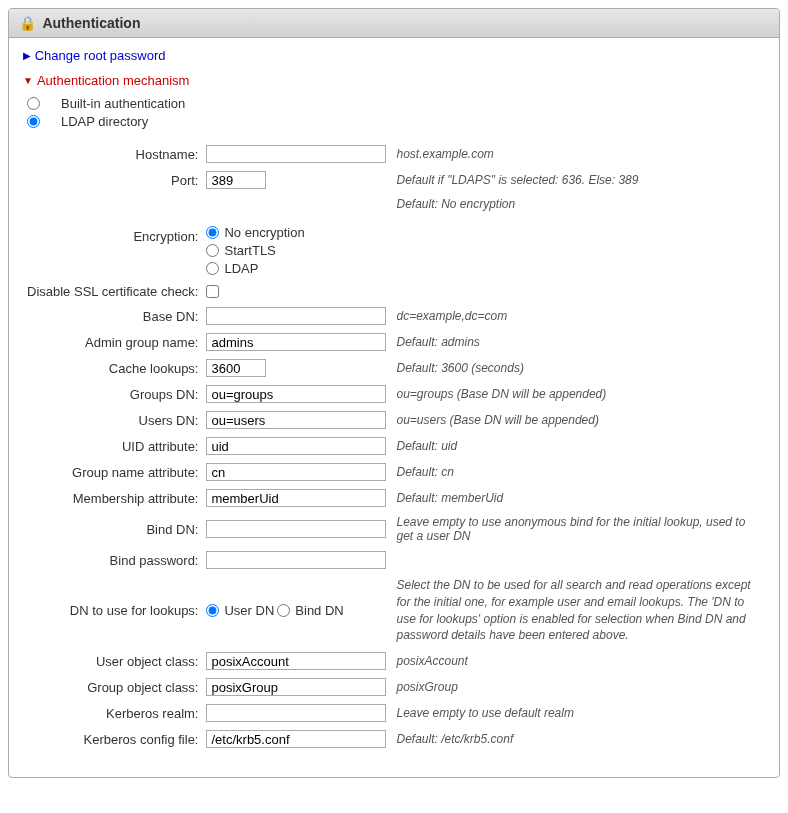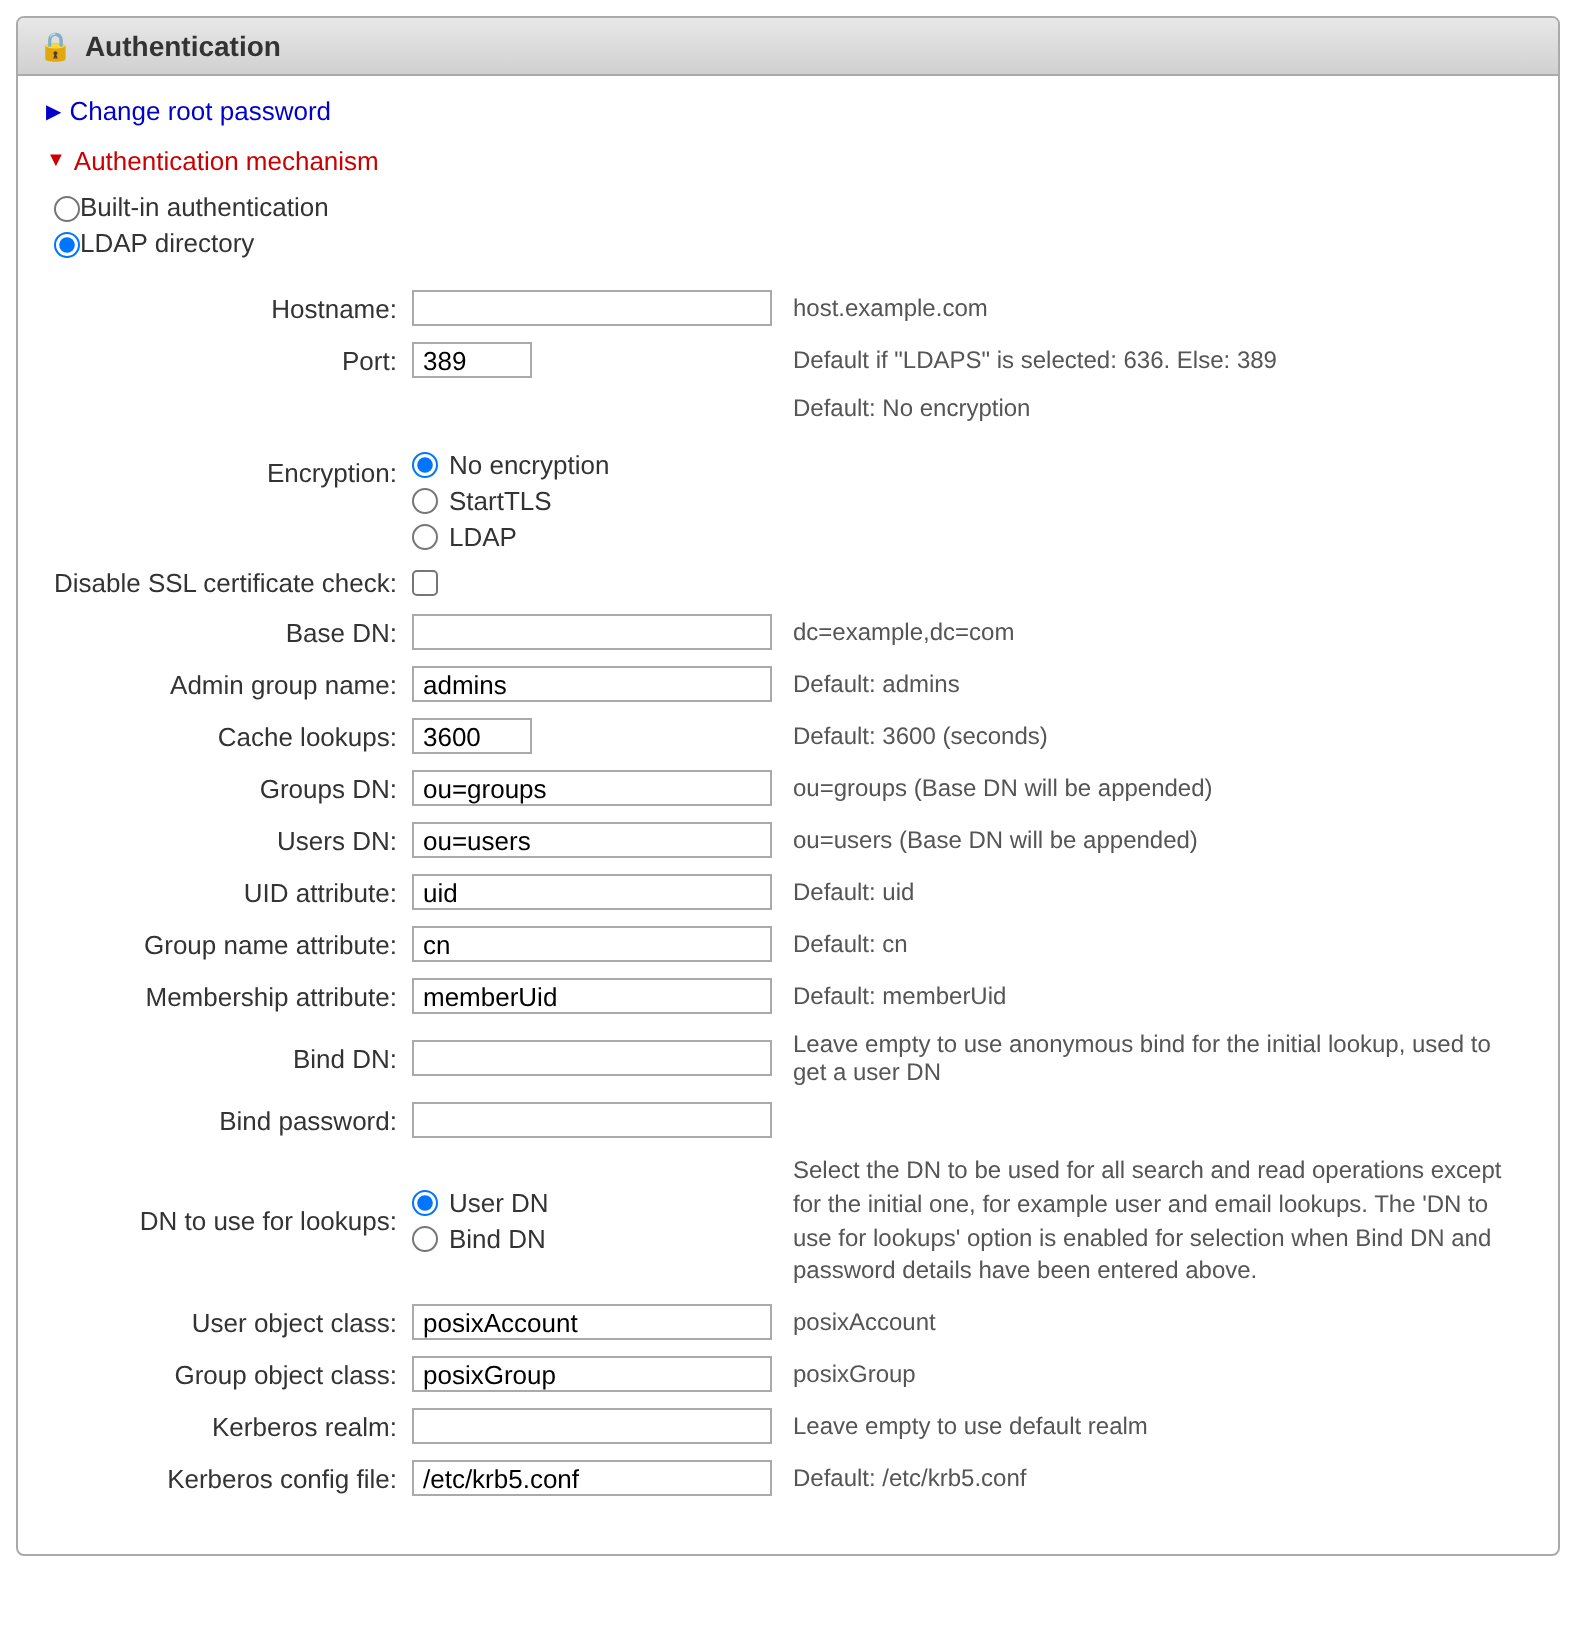--- a/index.html
+++ b/index.html
@@ -58,22 +58,22 @@
     }
     .radio-group {
       display: flex;
       flex-direction: column;
       gap: 3px;
       margin-left: 4px;
       margin-bottom: 12px;
     }
     .radio-option {
       display: flex;
-      align-items: flex-end;
-      gap: 0;
+      align-items: center;
+      gap: 21px;
       font-size: 13px;
     }
     .form-table {
       width: 100%;
       border-collapse: collapse;
     }
     .form-table tr td {
       padding: 4px 4px;
       vertical-align: middle;
     }
@@ -84,20 +84,21 @@
       padding-right: 8px;
       white-space: nowrap;
     }
     .input-cell {
       width: 190px;
     }
     .hint-cell {
       color: #555;
       padding-left: 8px;
       font-size: 12px;
+      font-style: italic;
     }
     input[type="text"], input[type="password"] {
       border: 1px solid #aaa;
       padding: 2px 4px;
       font-size: 13px;
       width: 180px;
       height: 18px;
       background: #fff;
     }
     input[type="text"].short {
@@ -113,21 +114,21 @@
       display: flex;
       align-items: center;
       gap: 5px;
     }
     .checkbox-cell {
       display: flex;
       align-items: center;
     }
     .dn-lookup-group {
       display: flex;
-      flex-direction: column;
+      flex-direction: row;
       gap: 3px;
     }
     .dn-lookup-option {
       display: flex;
       align-items: center;
       gap: 5px;
     }
     .long-hint {
       font-size: 12px;
       color: #555;

